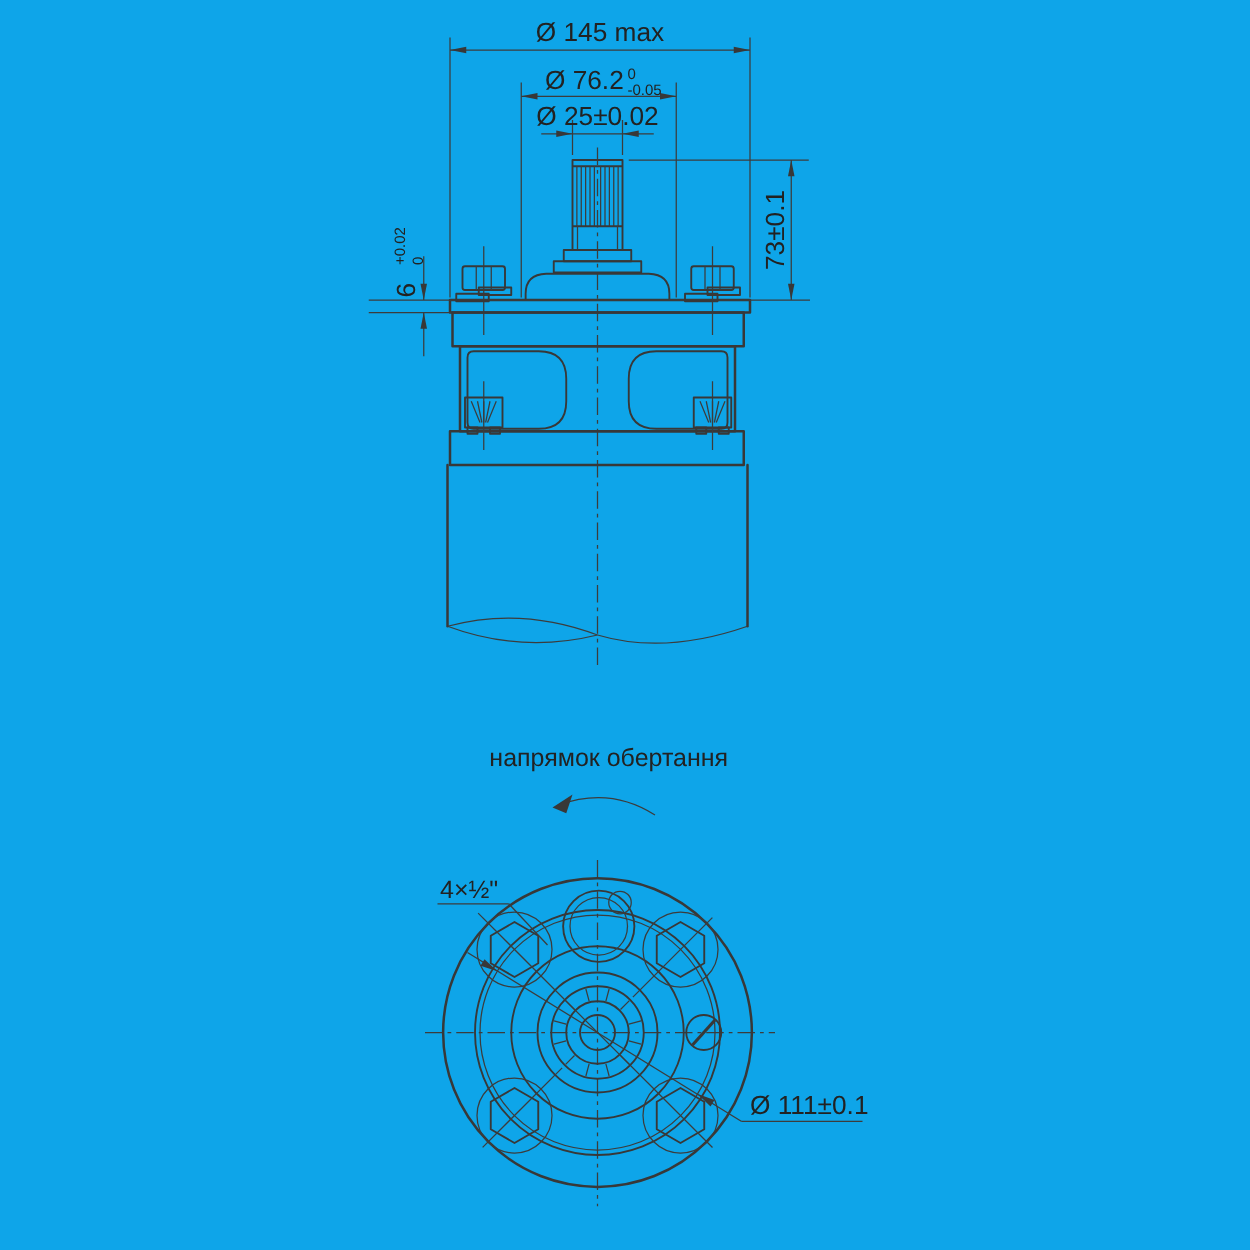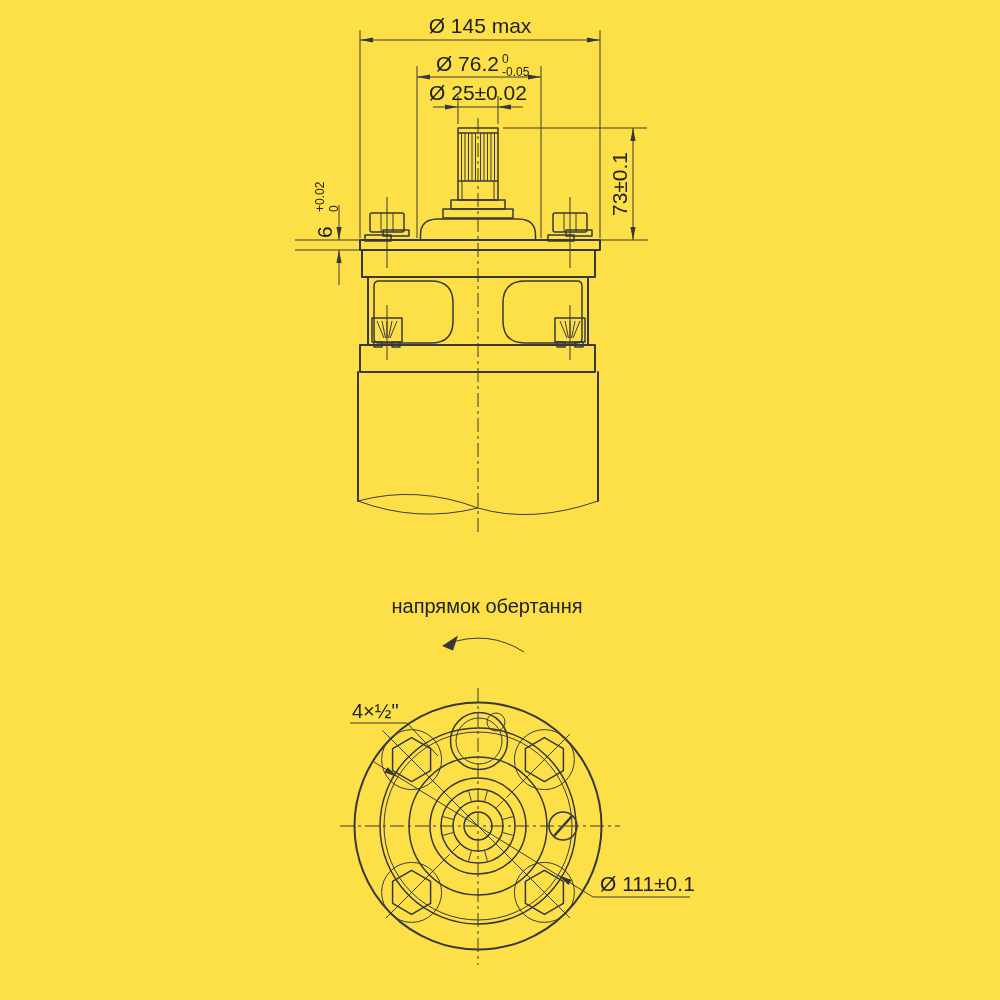--- a/index.html
+++ b/index.html
@@ -1,16 +1,16 @@
 <!DOCTYPE html>
 <html><head>
 <meta charset="utf-8">
 <style>
   html,body{margin:0;padding:0;background:#fff;}
-  .sheet{width:1000px;height:1000px;background:#fde047;position:relative;overflow:hidden;
+  .sheet{width:1000px;height:1000px;background:#0ea5e9;position:relative;overflow:hidden;
          font-family:"Liberation Sans", sans-serif;}
   svg{display:block}
   .ln-main{stroke:#383838;stroke-width:2;fill:none;stroke-linecap:round;stroke-linejoin:round}
   .ln-med{stroke:#383838;stroke-width:1.5;fill:none;stroke-linejoin:round}
   .ln-thin{stroke:#3c3c3c;stroke-width:1;fill:none}
   .ln-center{stroke:#3c3c3c;stroke-width:1;fill:none;stroke-dasharray:14 4 3 4}
   .arrow{fill:#383838;stroke:none}
   .dim-text{fill:#222;font-size:21px;font-family:"Liberation Sans",sans-serif}
   .dim-small{fill:#222;font-size:12px;font-family:"Liberation Sans",sans-serif}
   .note-text{fill:#222;font-size:20px;font-family:"Liberation Sans",sans-serif}

